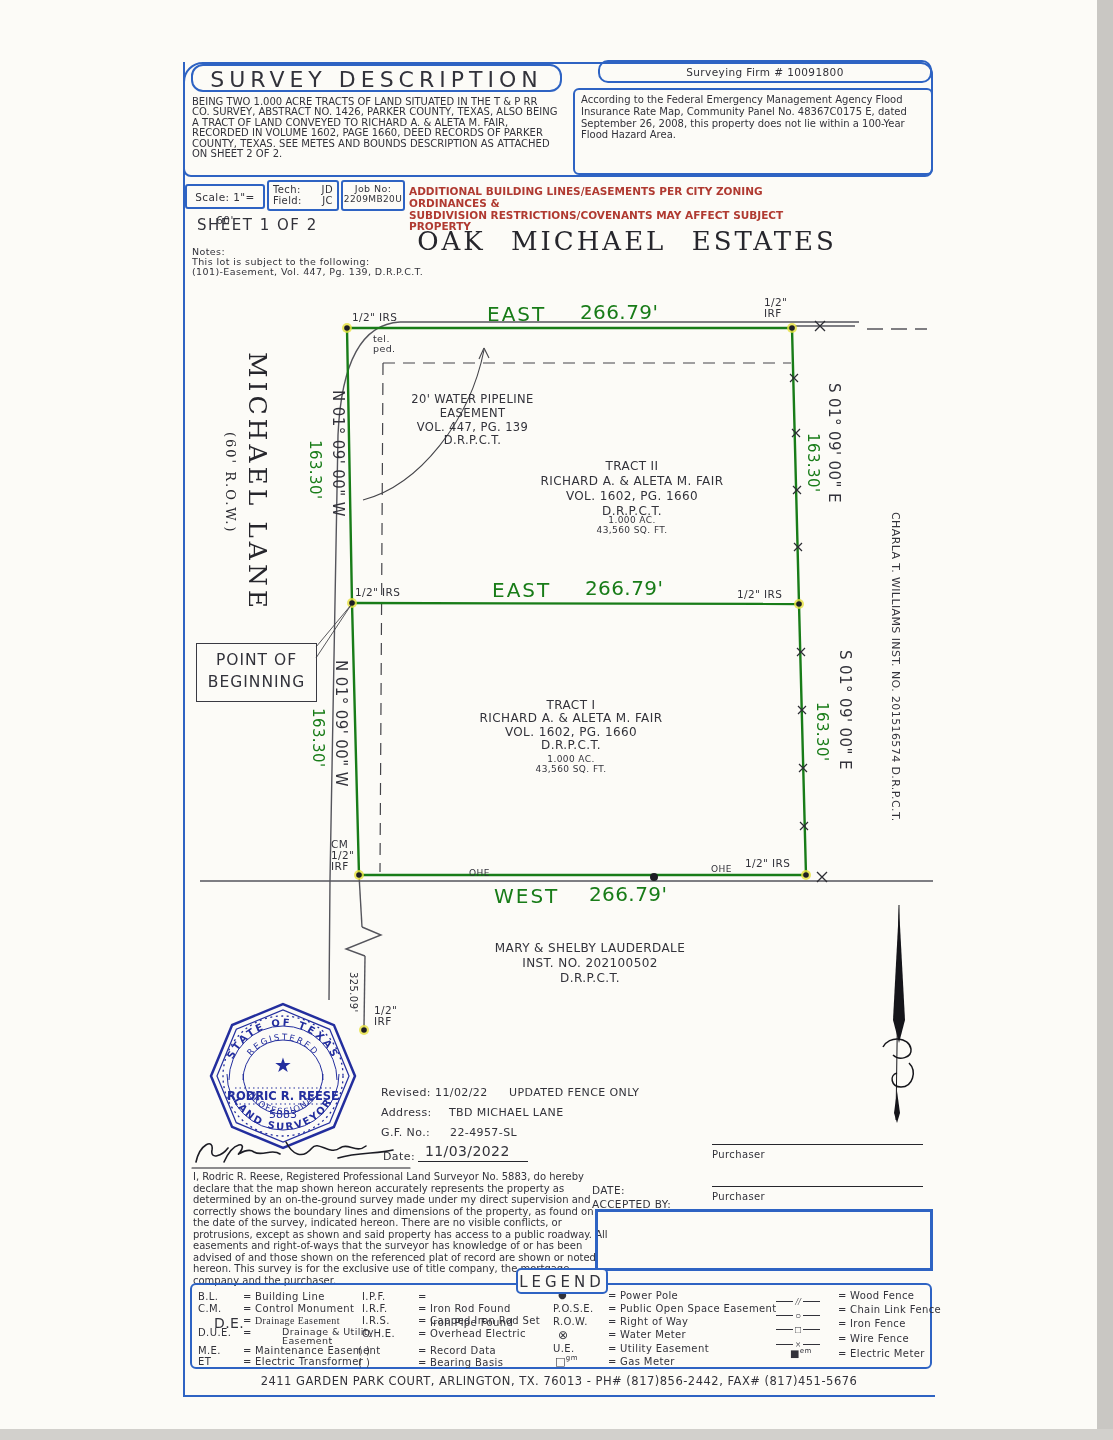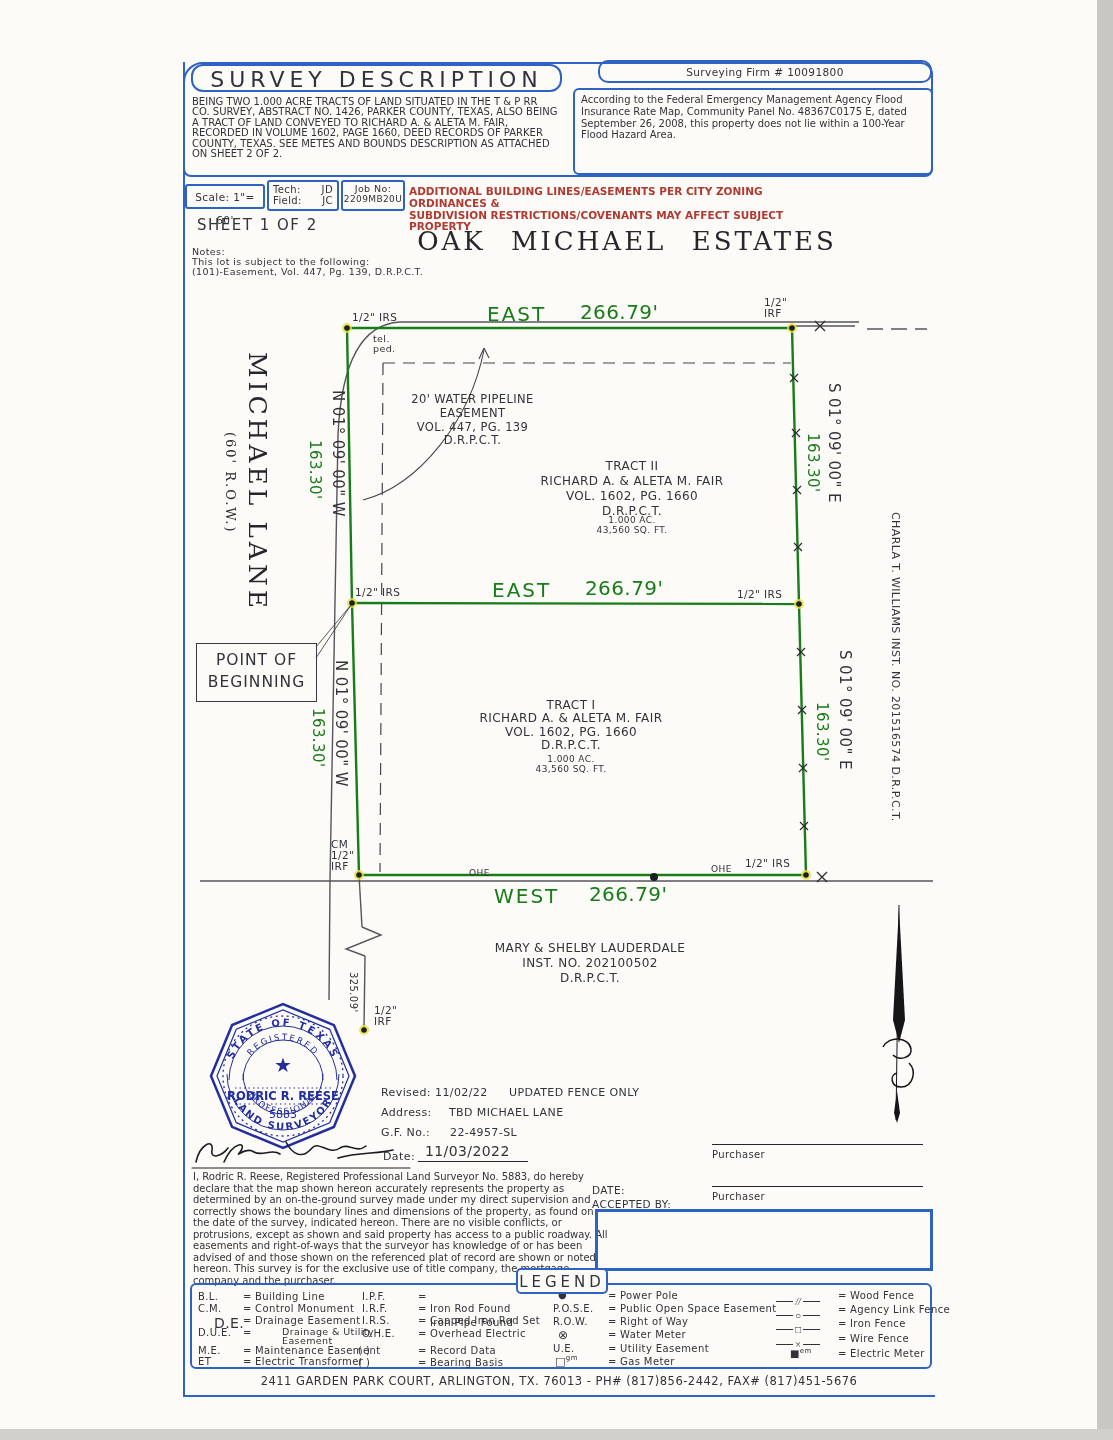--- a/index.html
+++ b/index.html
@@ -275,21 +275,21 @@
 </div>
 
 <div class="ab h" style="left:198px;top:1291px;font-size:10px;"><span>B.L.</span></div>
 <div class="ab h" style="left:243px;top:1291px;font-size:10px;"><span>=</span></div>
 <div class="ab h" style="left:255px;top:1291px;font-size:10px;"><span>Building Line</span></div>
 <div class="ab h" style="left:198px;top:1303px;font-size:10px;"><span>C.M.</span></div>
 <div class="ab h" style="left:243px;top:1303px;font-size:10px;"><span>=</span></div>
 <div class="ab h" style="left:255px;top:1303px;font-size:10px;"><span>Control Monument</span></div>
 <div class="ab h" style="left:198px;top:1315px;font-size:14px;margin-left:16px;"><span>D.E.</span></div>
 <div class="ab h" style="left:243px;top:1315px;font-size:10px;"><span>=</span></div>
-<div class="ab h" style="left:255px;top:1315px;font-size:10px;"><span>Drainage Easement</span></div>
+<div class="ab h" style="left:255px;top:1315px;font-size:10px;font-family:Liberation Serif, serif;"><span>Drainage Easement</span></div>
 <div class="ab h" style="left:198px;top:1327px;font-size:10px;"><span>D.U.E.</span></div>
 <div class="ab h" style="left:243px;top:1327px;font-size:10px;"><span>=</span></div>
 <div class="ab h pre" style="left:255px;top:1327px;font-size:9.5px;line-height:9px;padding-left:27px;"><span class="pre">Drainage &amp; Utility
 Easement</span></div>
 <div class="ab h" style="left:198px;top:1345px;font-size:10px;"><span>M.E.</span></div>
 <div class="ab h" style="left:243px;top:1345px;font-size:10px;"><span>=</span></div>
 <div class="ab h" style="left:255px;top:1345px;font-size:10px;"><span>Maintenance Easement</span></div>
 <div class="ab h" style="left:198px;top:1356px;font-size:10px;"><span>ET</span></div>
 <div class="ab h" style="left:243px;top:1356px;font-size:10px;"><span>=</span></div>
 <div class="ab h" style="left:255px;top:1356px;font-size:10px;"><span>Electric Transformer</span></div>
@@ -338,21 +338,21 @@
       <i class="fline"></i>
     </span></div>
 <div class="ab h" style="left:838px;top:1290px;font-size:10px;"><span>=</span></div>
 <div class="ab h" style="left:850px;top:1290px;font-size:10px;"><span>Wood Fence</span></div>
 <div class="ab" style="left:768px;top:1302px;"><span class="fsym">
       <i class="fline"></i>
       <b>○</b>
       <i class="fline"></i>
     </span></div>
 <div class="ab h" style="left:838px;top:1304px;font-size:10px;"><span>=</span></div>
-<div class="ab h" style="left:850px;top:1304px;font-size:10px;"><span>Agency Link Fence</span></div>
+<div class="ab h" style="left:850px;top:1304px;font-size:10px;"><span>Chain Link Fence</span></div>
 <div class="ab" style="left:768px;top:1316px;"><span class="fsym">
       <i class="fline"></i>
       <b>□</b>
       <i class="fline"></i>
     </span></div>
 <div class="ab h" style="left:838px;top:1318px;font-size:10px;"><span>=</span></div>
 <div class="ab h" style="left:850px;top:1318px;font-size:10px;"><span>Iron Fence</span></div>
 <div class="ab" style="left:768px;top:1331px;"><span class="fsym">
       <i class="fline"></i>
       <b>×</b>

